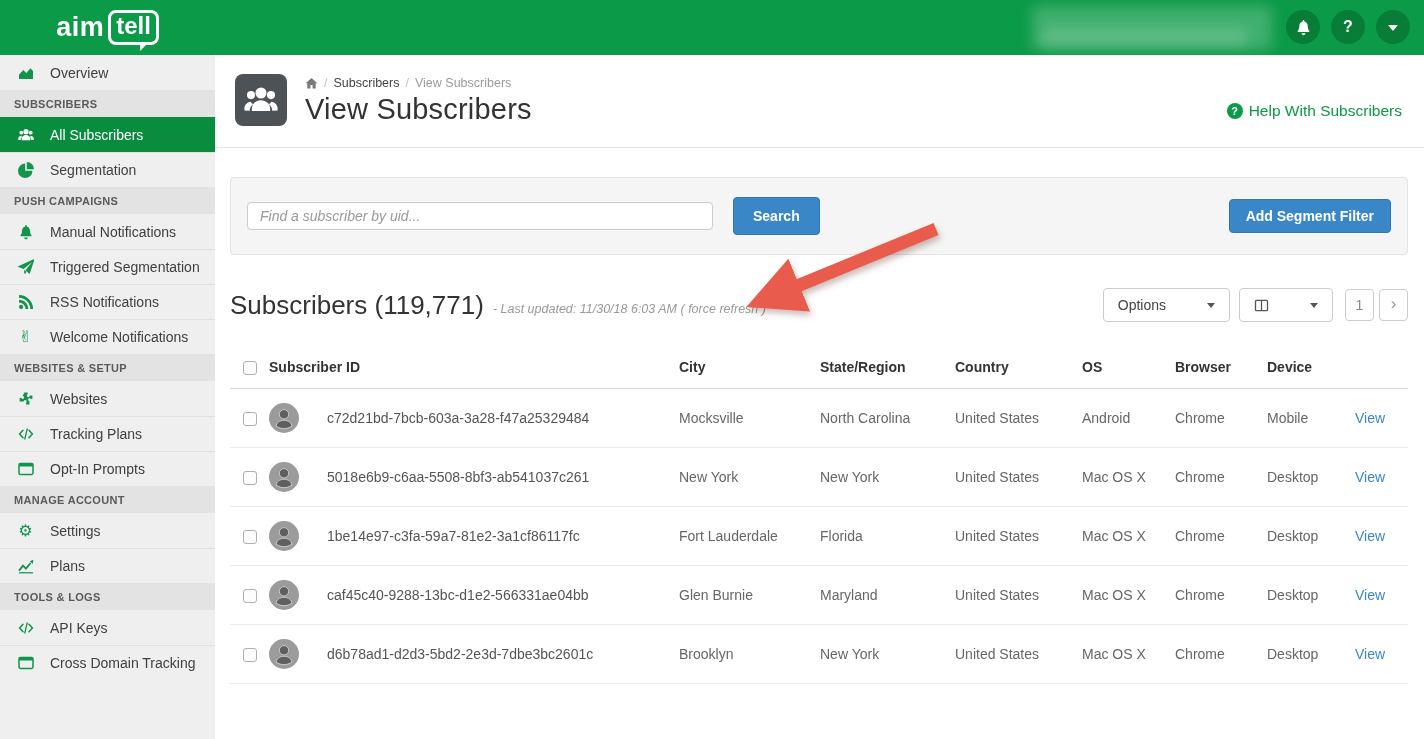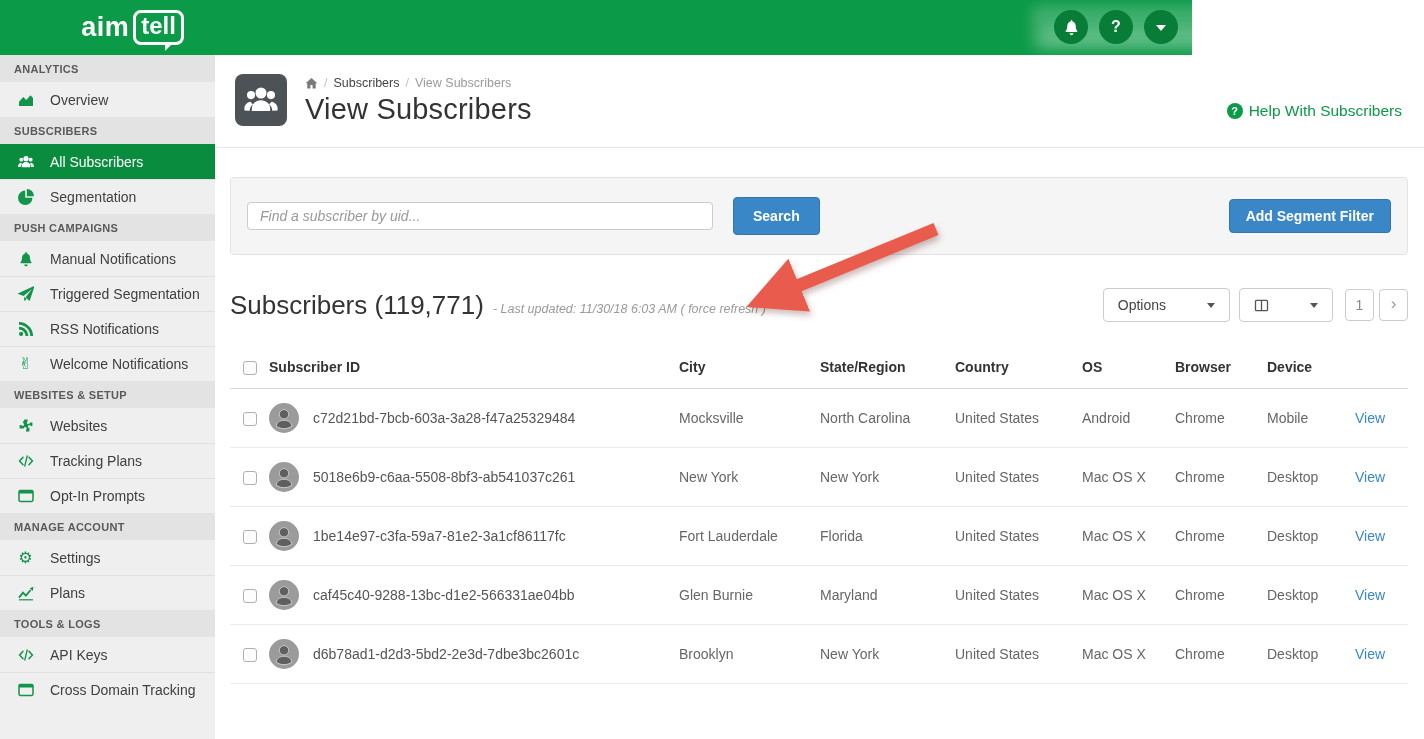--- a/index.html
+++ b/index.html
@@ -1,21 +1,21 @@
 <!DOCTYPE html>
 <html><head>
 <meta charset="utf-8">
 <style>
   * { box-sizing: border-box; margin: 0; padding: 0; }
   html, body { width: 1424px; height: 739px; overflow: hidden; background: #fff;
     font-family: "Liberation Sans", "DejaVu Sans", sans-serif; position: relative; }
 
   
-  .navbar { position: absolute; top: 0; left: 0; width: 1192px; height: 55px;
-    background: #0b9a47; z-index: 30; padding-left: 25px; }
+  .navbar { position: absolute; top: 0; left: 0; width: 1424px; height: 55px;
+    background: #0b9a47; z-index: 30; }
   .logo { width: 215px; height: 55px; display: flex; align-items: center; justify-content: center; }
   .logo-aim { color: #fff; font-size: 27px; font-weight: 700; letter-spacing: .5px; }
   .logo-tell { position: relative; color: #fff; font-size: 24px; font-weight: 700;
     border: 3px solid #fff; border-radius: 8px; padding: 0 5px 2px; margin-left: 4px; line-height: 1.1; }
   .logo-tell::after { content: ""; position: absolute; bottom: -9px; right: 7px; width: 0; height: 0;
     border-top: 9px solid #fff; border-right: 9px solid transparent; }
   .nav-right { position: absolute; right: 14px; top: 10px; display: flex; }
   .nav-circle { width: 34px; height: 34px; border-radius: 50%; background: #077d38; color: #fff;
     display: flex; align-items: center; justify-content: center; margin-left: 11px; cursor: pointer; }
   .nav-circle svg { width: 17px; height: 17px; }
@@ -106,21 +106,21 @@
   table { width: 100%; border-collapse: collapse; table-layout: fixed; }
   th { text-align: left; font-size: 14px; font-weight: 700; color: #333;
     padding: 15px 8px 13px 0; border-bottom: 1px solid #d9d9d9; }
   td { padding: 14px 8px 14px 0; border-bottom: 1px solid #ebebeb; font-size: 14px; color: #666;
     vertical-align: middle; }
   .checkbox { display: inline-block; width: 14px; height: 14px; border: 1px solid #b0b0b0;
     border-radius: 3px; background: #fdfdfd; cursor: pointer; margin-left: 13px; vertical-align: middle; }
   .subwrap { display: flex; align-items: center; }
   .avatar { width: 30px; height: 30px; flex: 0 0 30px; }
   .avatar svg { width: 30px; height: 30px; }
-  .uid { margin-left: 14px; color: #555; }
+  .uid { margin-left: 28px; color: #555; }
   .view-link { color: #3a87c8; cursor: pointer; text-decoration: none; }
 
   
   .anno-arrow { position: absolute; left: 728px; top: 212px; width: 228px; height: 112px;
     z-index: 40; pointer-events: none; filter: drop-shadow(2px 4px 3px rgba(90,30,20,.3)); }
 </style>
 </head>
 <body>
 
 <div class="navbar">
@@ -141,21 +141,20 @@
     <div class="nav-circle">
       <span class="nav-q">?</span>
     </div>
     <div class="nav-circle">
       <span class="nav-caret"></span>
     </div>
   </div>
 </div>
 
 <div class="sidebar">
-    <div class="side-section">ANALYTICS</div>
     <div class="side-item">
       <span class="side-icon">
         <svg viewBox="0 0 16 16">
           <path fill="currentColor" d="M1 14V9.8L5.3 5l3 3 4.2-4.8L15 5.9V14z"></path>
         </svg>
       </span>
       <span class="side-label">Overview</span>
     </div>
     <div class="side-section">SUBSCRIBERS</div>
     <div class="side-item active">

